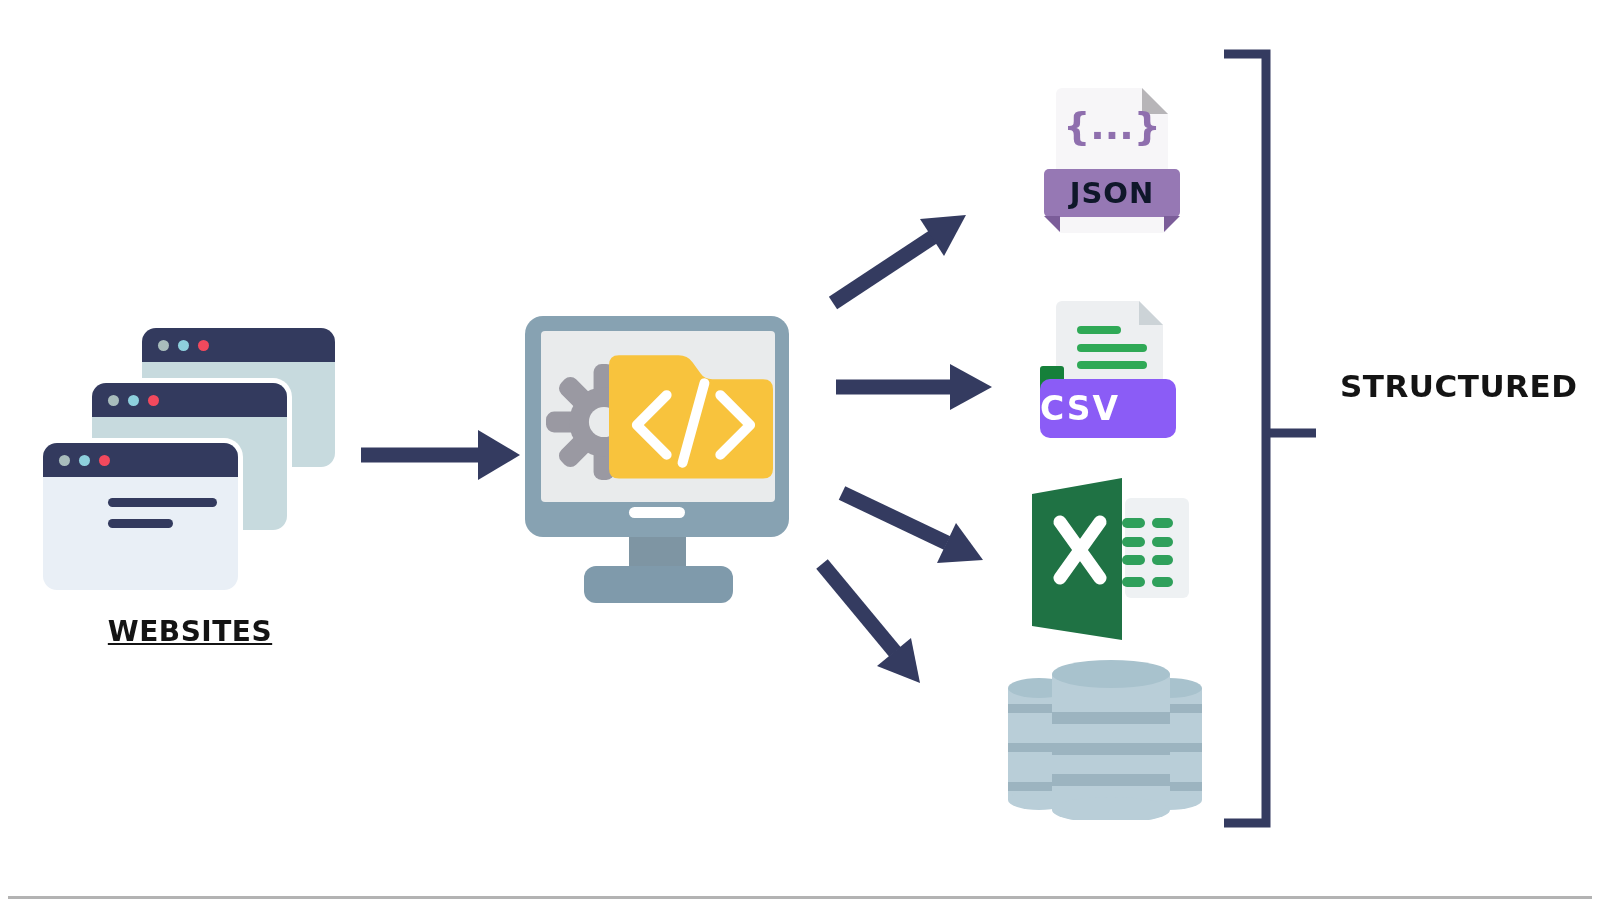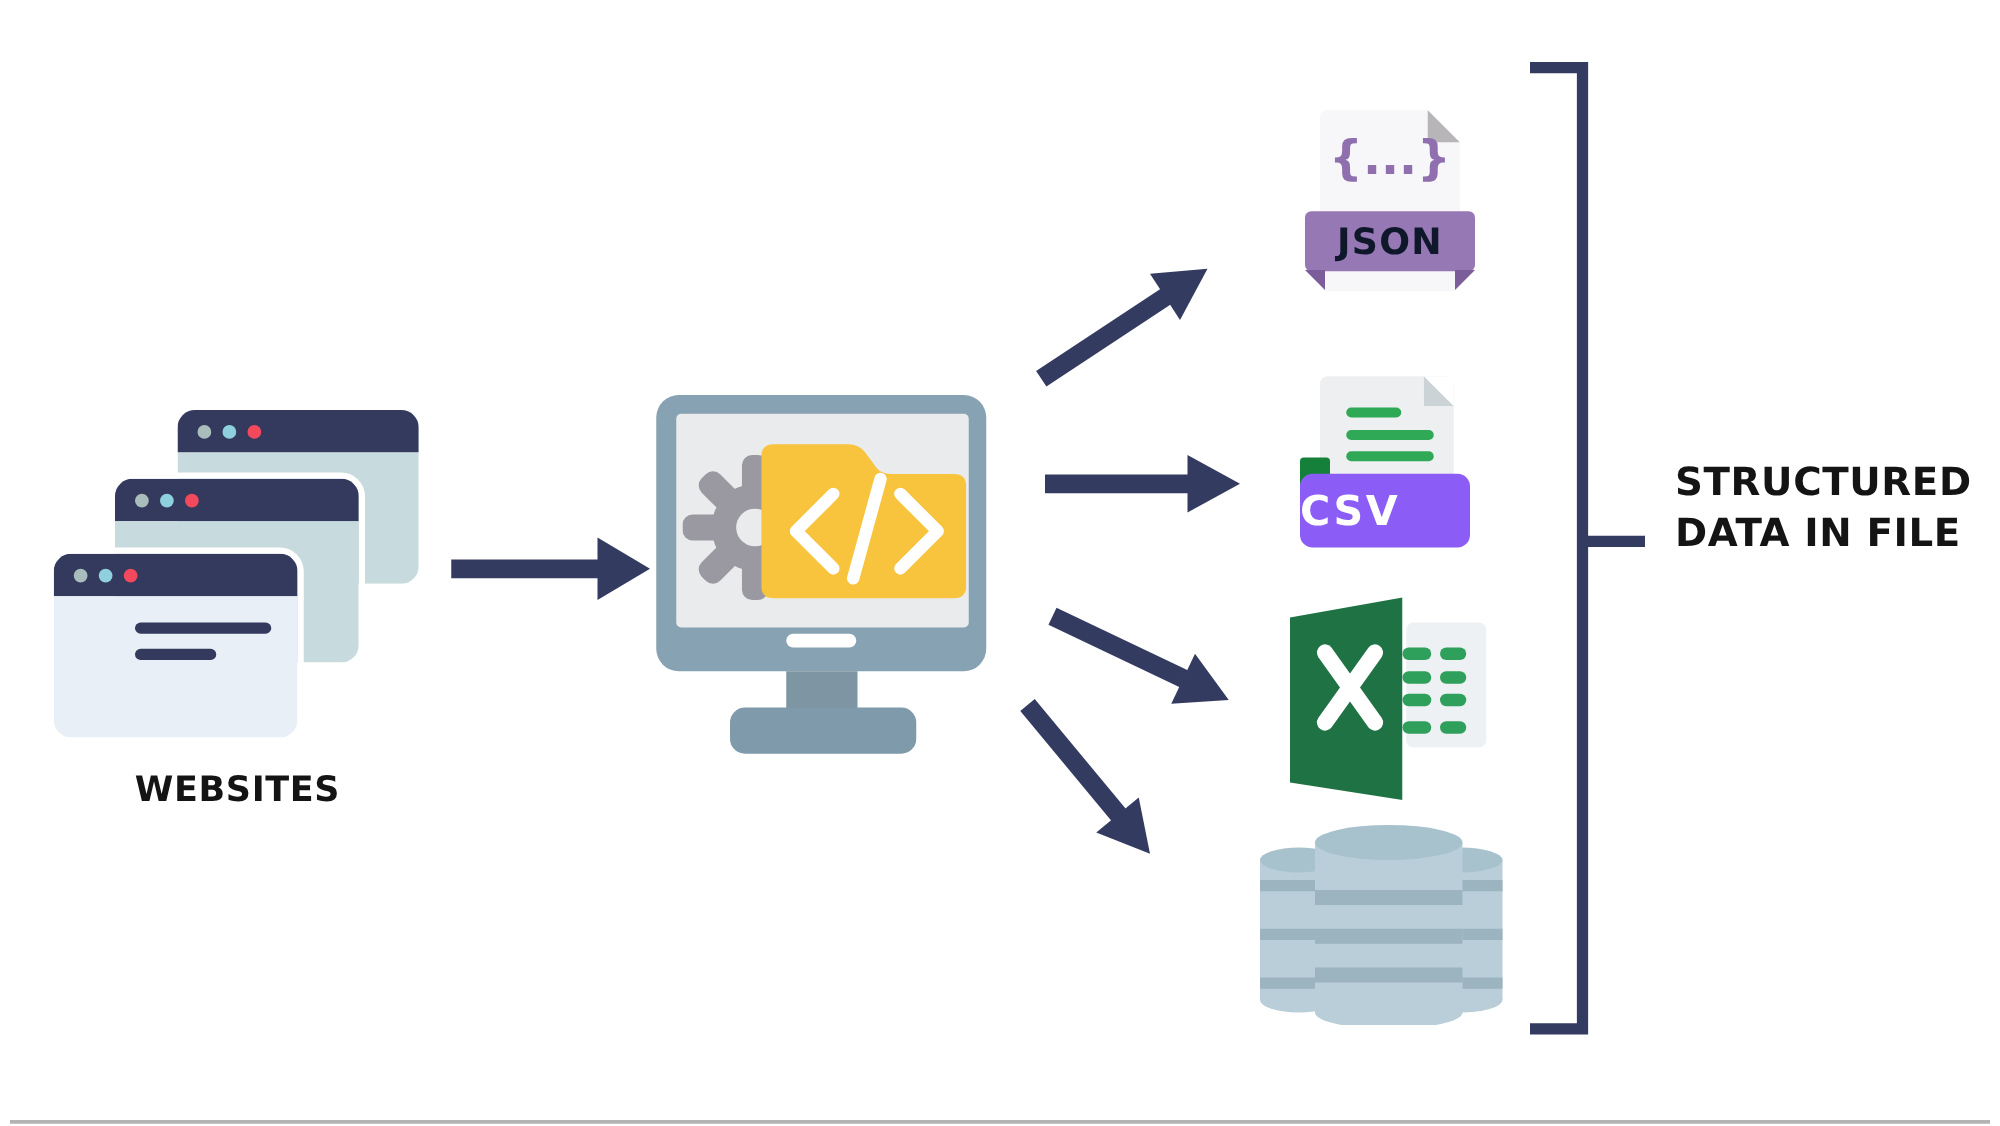--- a/index.html
+++ b/index.html
@@ -16,21 +16,21 @@
   
   .win{position:absolute;border-radius:14px;overflow:hidden;box-shadow:0 0 0 5px #fff;}
   .winbar{height:34px;background:#333a5e;display:flex;align-items:center;padding-left:16px;gap:9px;}
   .dot{width:11px;height:11px;border-radius:50%;}
   .d1{background:#a9bdbc;} .d2{background:#8ed0dd;} .d3{background:#f2495d;}
   .winbody{position:absolute;left:0;top:34px;right:0;bottom:0;}
   .body-muted{background:#c7dade;} .body-light{background:#e9eff6;}
   .textline{position:absolute;height:9px;border-radius:5px;background:#333a5e;}
   
   .nodelabel{position:absolute;text-align:center;color:#141414;font-weight:800;
-    font-size:28px;letter-spacing:0.5px;line-height:41px;}
+    font-size:28px;letter-spacing:0.5px;line-height:41px;text-decoration:underline;}
   
   .mon-frame{left:525px;top:316px;width:264px;height:221px;border-radius:18px;background:#87a2b2;}
   .mon-screen{left:541px;top:331px;width:234px;height:171px;border-radius:4px;background:#e9ebec;}
   .mon-pill{left:629px;top:507px;width:56px;height:11px;border-radius:6px;background:#ffffff;}
   .mon-neck{left:629px;top:537px;width:57px;height:41px;background:#7e95a3;}
   .mon-base{left:584px;top:566px;width:149px;height:37px;border-radius:12px;background:#7f9aab;}
   
   .json-page{left:1056px;top:88px;width:112px;height:145px;background:#f7f6f8;border-radius:6px;}
   .json-glyph{left:1056px;top:104px;width:112px;text-align:center;font-size:38px;font-weight:600;color:#8f6fae;}
   .json-ribbon{left:1044px;top:169px;width:136px;height:48px;background:#9678b4;border-radius:5px;
@@ -213,17 +213,16 @@
       <ellipse cx="113" cy="162" rx="59" ry="13" fill="#b9ced8"></ellipse>
       <rect x="54" y="64" width="118" height="12" fill="#9cb4c0"></rect>
       <rect x="54" y="95" width="118" height="12" fill="#9cb4c0"></rect>
       <rect x="54" y="126" width="118" height="12" fill="#9cb4c0"></rect>
       <ellipse cx="113" cy="26" rx="59" ry="14" fill="#a8c2cd"></ellipse>
     </g>
   </svg>
 
   <div class="result">
     <div>STRUCTURED</div>
-    <div>DATA IN FILE</div>
   </div>
 
   <div class="abs bottom-rule"></div>
 </div>
 
 </body></html>

